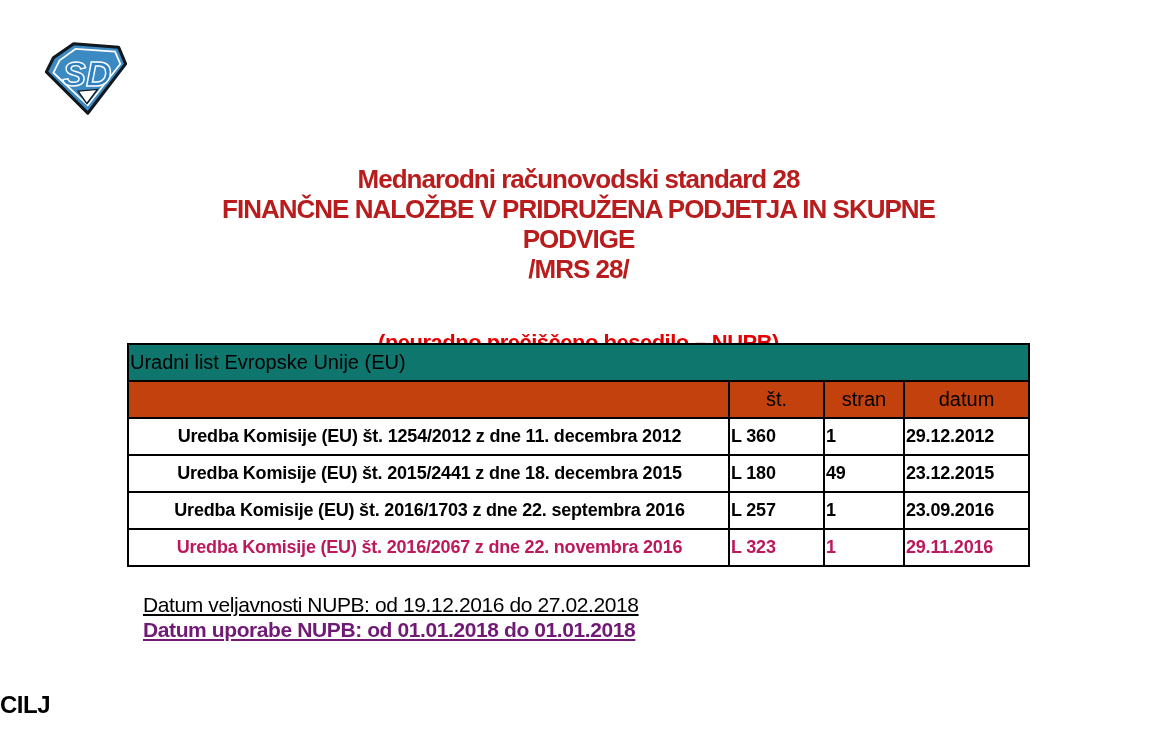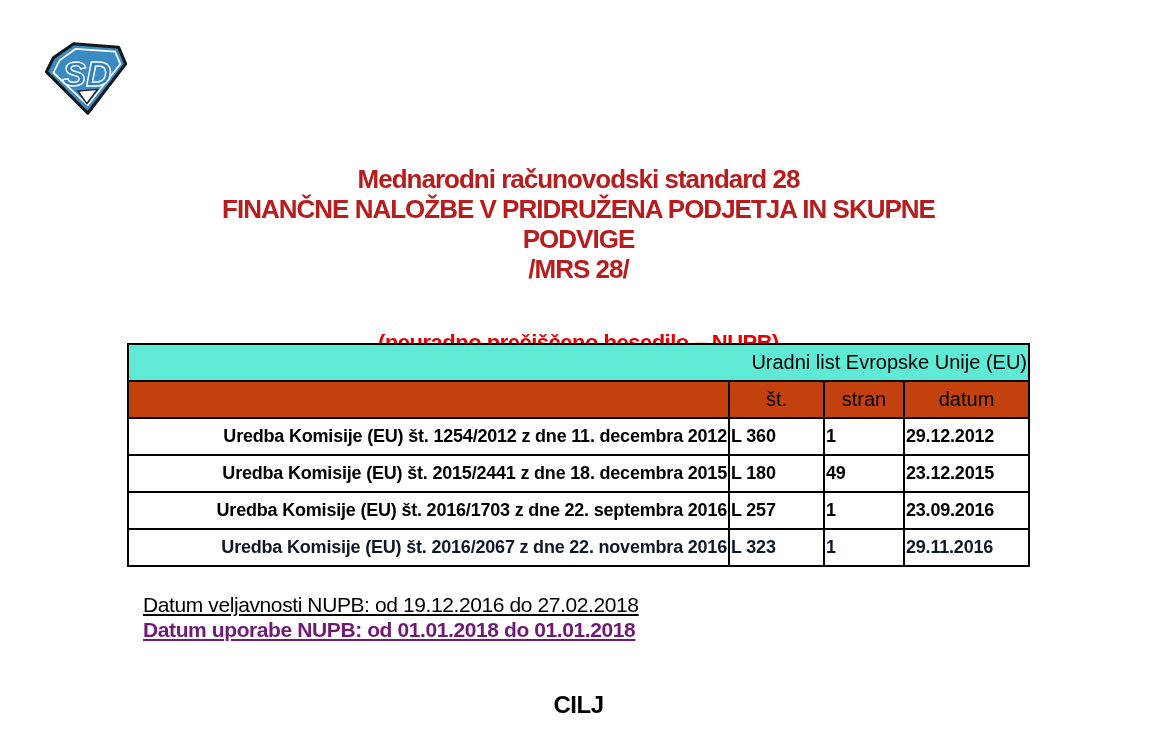--- a/index.html
+++ b/index.html
@@ -37,54 +37,54 @@
     border-collapse: collapse; table-layout: fixed;
     width: 901px;
   }
   .eu-table td, .eu-table th {
     border: 2px solid #000;
     height: 33px;
     vertical-align: middle;
     overflow: hidden; white-space: nowrap;
   }
   .eu-table .caption-cell {
-    background: #5eead4; text-align: right;
+    background: #0f766e; text-align: left;
     font-size: 20px; font-weight: normal;
   }
   .eu-table .head-cell {
     background: #c2410c; text-align: center;
     font-size: 20px; font-weight: normal;
   }
   .eu-table .data-row td {
     font-size: 18px; font-weight: bold; letter-spacing: -0.2px;
   }
-  .eu-table .cell-title { text-align: right; padding-left: 3px; }
+  .eu-table .cell-title { text-align: center; padding-left: 3px; }
   .eu-table .cell-num  { }
-  .eu-table .red-row td { color: #0f172a; margin-left: 18px; }
+  .eu-table .red-row td { color: #be185d; margin-left: 18px; }
 
   .col-title { width: 601px; }
   .col-st    { width: 95px; }
   .col-stran { width: 80px; }
   .col-datum { width: 125px; }
 
   
   .notes { position: absolute; left: 143px; top: 592px; }
   .note-validity {
     font-size: 21px; font-weight: normal; letter-spacing: -0.4px;
     color: #000; text-decoration: underline; line-height: 25px;
   }
   .note-usage {
     font-size: 21px; font-weight: bold; letter-spacing: -0.4px;
     color: #701a75; text-decoration: underline; line-height: 25px;
   }
 
   
   .section-heading {
     position: absolute; top: 691px; left: 0; width: 1157px;
-    text-align: center; font-size: 24px; font-weight: bold;
+    text-align: left; font-size: 24px; font-weight: bold;
     letter-spacing: -0.5px; color: #000;
   }
 </style>
 </head>
 <body>
 
 <div class="page">
 
   <div class="logo">
     <svg viewBox="0 0 100 88">

